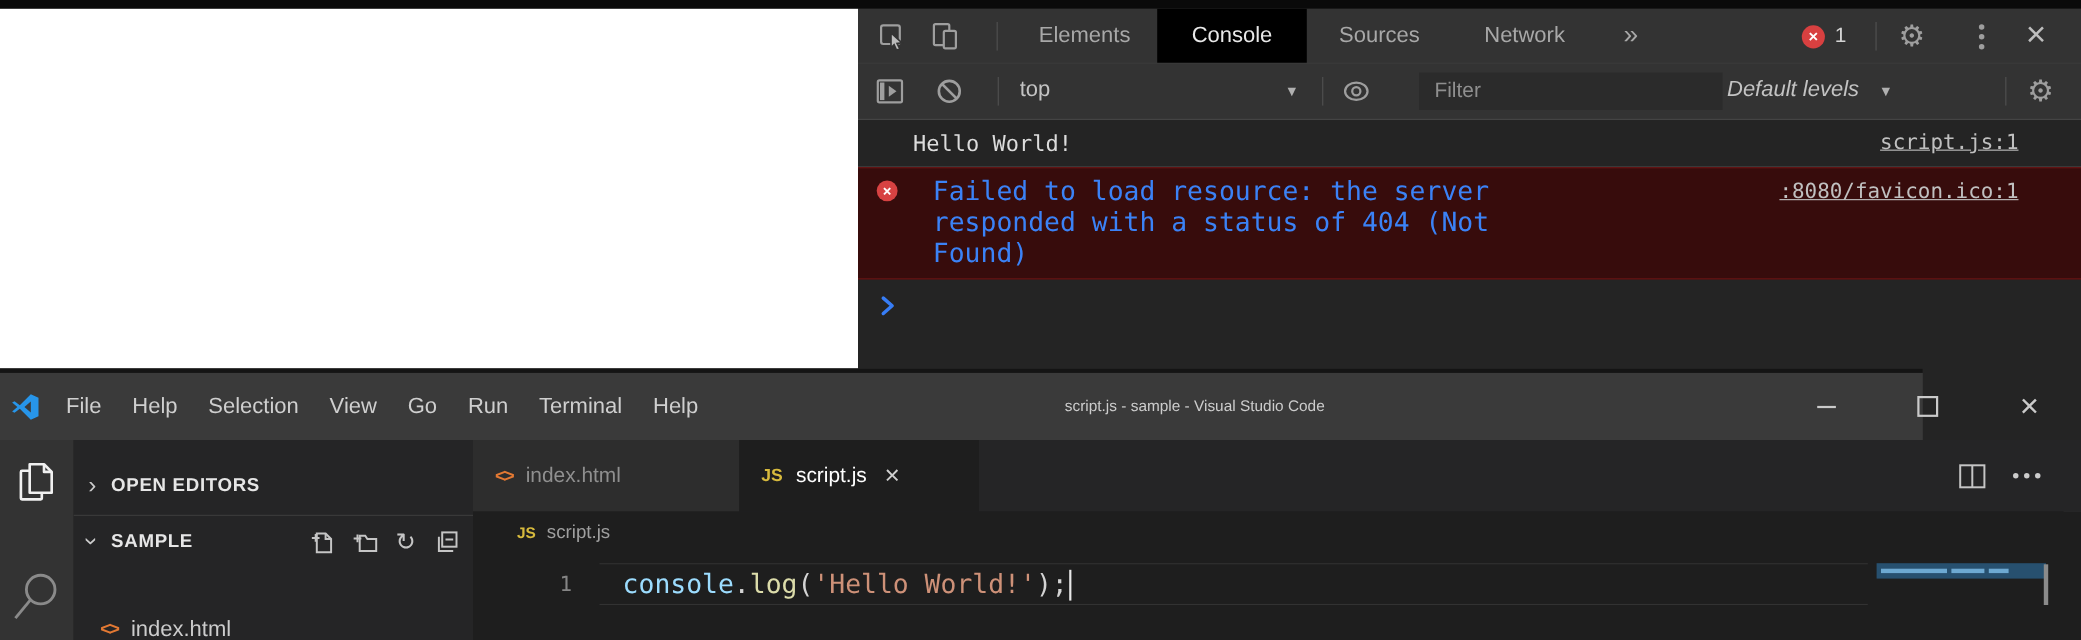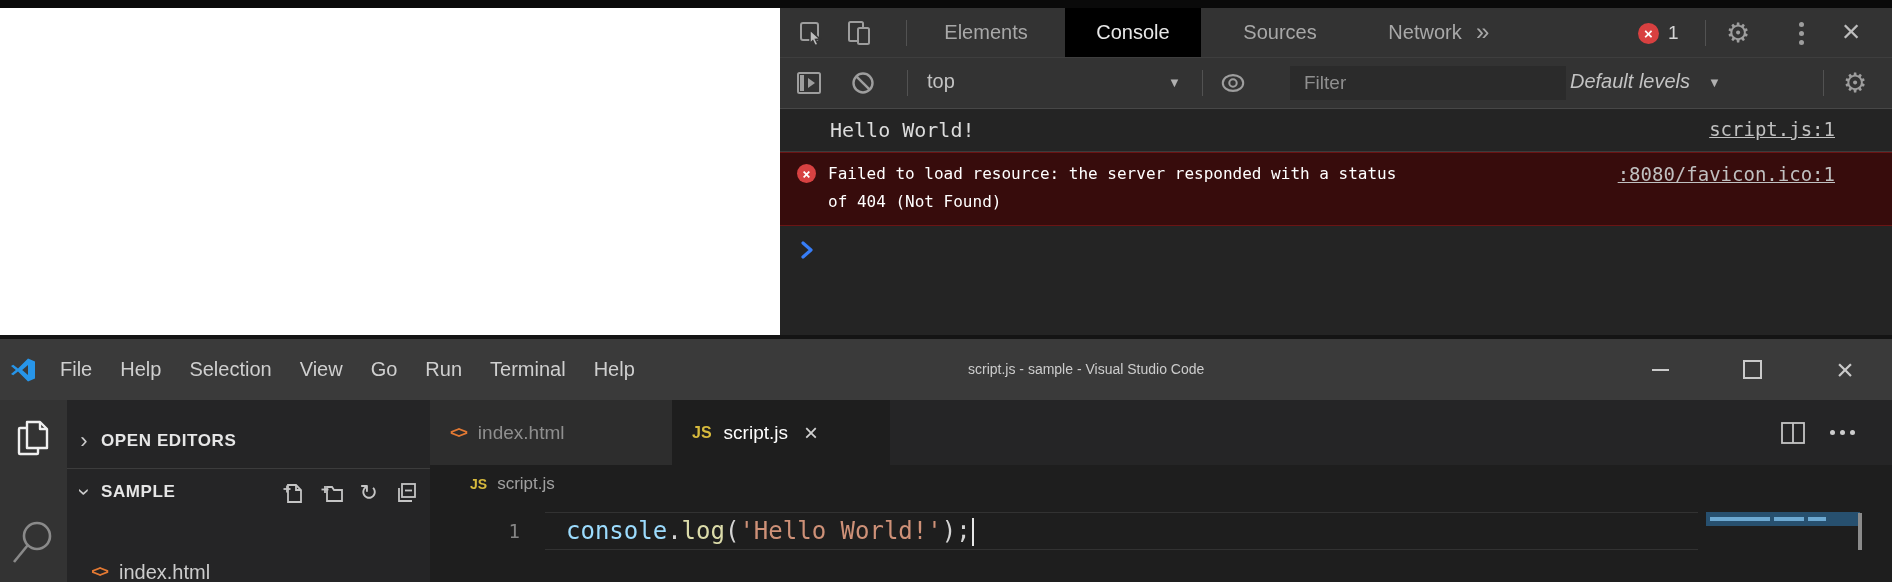--- a/index.html
+++ b/index.html
@@ -7,21 +7,21 @@
         font-family:"Liberation Sans",sans-serif;background:#242424;}
   
   .top-strip{position:absolute;left:0;top:0;width:1892px;height:8px;background:#0a0a0a;}
   .browser-page{position:absolute;left:0;top:8px;width:780px;height:327px;background:#ffffff;}
   
   .devtools{position:absolute;left:780px;top:8px;width:1112px;height:327px;background:#242424;color:#a8a8a8;}
   .dt-tabbar{position:relative;height:49px;background:#333333;border-bottom:1px solid #3e3e3e;}
   .dt-toolbar{position:relative;height:50px;background:#333333;border-bottom:1px solid #474747;}
   .vdiv{position:absolute;top:12px;width:1px;height:26px;background:#525252;}
   .dt-icon{position:absolute;top:12px;width:26px;height:26px;display:flex;align-items:center;justify-content:center;}
-  .dt-tabs{position:absolute;left:140px;top:0;height:49px;display:flex;gap:13px;}
+  .dt-tabs{position:absolute;left:140px;top:0;height:49px;display:flex;}
   .dt-tab{height:49px;line-height:49px;text-align:center;font-size:20px;color:#a8a8a8;padding:0 2px;width:128px;}
   .dt-tab.active{background:#000000;color:#e8e8e8;width:132px;}
   .dt-more{position:absolute;left:688px;top:0;height:49px;line-height:47px;font-size:24px;color:#a8a8a8;padding:0 8px;}
   .dt-badge{position:absolute;left:858px;top:14px;display:flex;align-items:center;}
   .badge-circle{width:21px;height:21px;border-radius:50%;background:#d84040;color:#fff;font-size:15px;font-weight:bold;
                 display:flex;align-items:center;justify-content:center;line-height:1;}
   .badge-count{color:#d4d4d4;font-size:19px;margin-left:9px;}
   .glyph-btn{color:#9e9e9e;}
   .gear-glyph{font-size:27px;line-height:1;}
   .close-glyph{font-size:32px;line-height:1;color:#bdbdbd;}
@@ -36,25 +36,25 @@
   
   .con-row-log{position:relative;height:42px;border-bottom:1px solid #3c3c3c;display:flex;align-items:center;
                font-family:"DejaVu Sans Mono",monospace;}
   .log-text{margin-left:50px;font-size:20px;color:#dcdcdc;}
   .src-link{position:absolute;right:57px;top:9px;font-size:19px;color:#c0c0c0;text-decoration:underline;
             font-family:"DejaVu Sans Mono",monospace;}
   .con-row-err{position:relative;background:#370c0c;border-top:1px solid #6b1414;border-bottom:1px solid #6b1414;
                padding:7px 0 9px 0;display:flex;font-family:"DejaVu Sans Mono",monospace;}
   .err-icon{margin:4px 0 0 17px;width:19px;height:19px;border-radius:50%;background:#d74242;color:#fff;
             font-size:14px;font-weight:bold;display:flex;align-items:center;justify-content:center;flex:0 0 19px;line-height:1;}
-  .err-text{margin-left:12px;width:580px;font-size:16px;line-height:28px;color:#ffffff;}
+  .err-text{margin-left:32px;width:580px;font-size:24px;line-height:28px;color:#3b82f6;}
   .err-link{top:10px;}
   .con-prompt{padding:14px 0 0 20px;}
   
-  .vs-titlebar{position:absolute;left:0;top:335px;width:1892px;height:65px;background:#3a3a3a;
+  .vs-titlebar{position:absolute;left:0;top:335px;width:1748px;height:65px;background:#3a3a3a;
                border-top:4px solid #141414;box-sizing:border-box;display:flex;align-items:center;}
   .vs-logo{margin:0 10px 0 10px;display:flex;}
   .menu-item{font-size:20px;color:#cfcfcf;padding:0 14px;}
   .vs-title{position:absolute;left:968px;top:0;height:61px;line-height:61px;font-size:14px;color:#cccccc;}
   .winctl{position:absolute;top:0;height:61px;display:flex;align-items:center;justify-content:center;width:34px;}
   .min-bar{width:17px;height:2px;background:#cacaca;}
   .max-box{width:15px;height:15px;border:2px solid #cacaca;}
   .vs-close{font-size:30px;color:#cacaca;line-height:1;}
   .vs-main{position:absolute;left:0;top:400px;width:1892px;height:182px;background:#1e1e1e;overflow:hidden;}
   .activitybar{position:absolute;left:0;top:0;width:67px;height:182px;background:#333333;}

